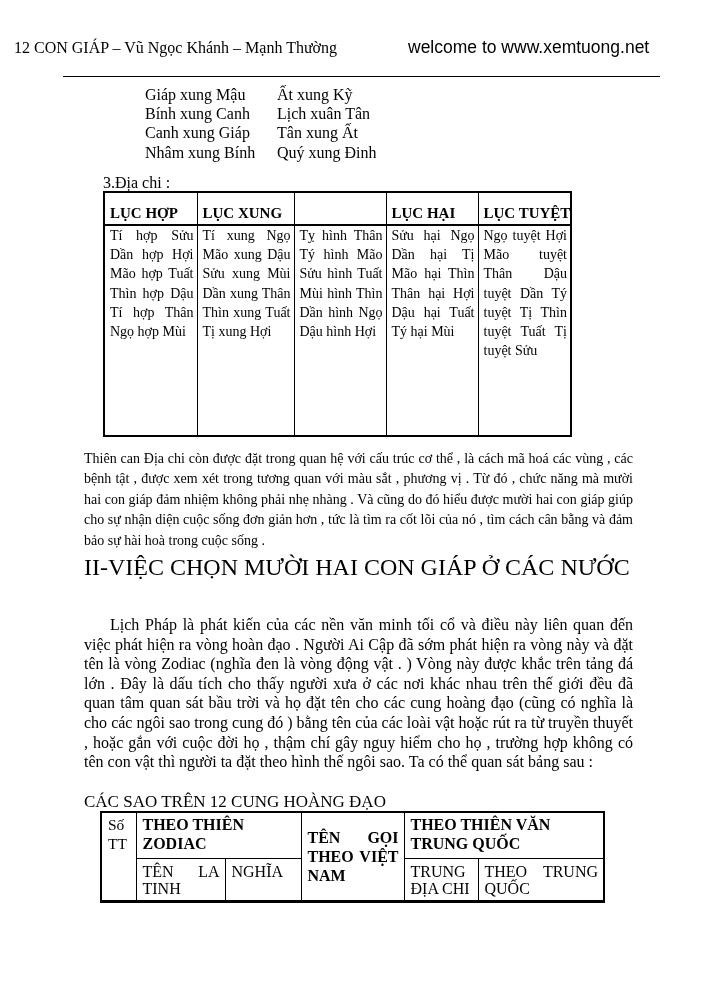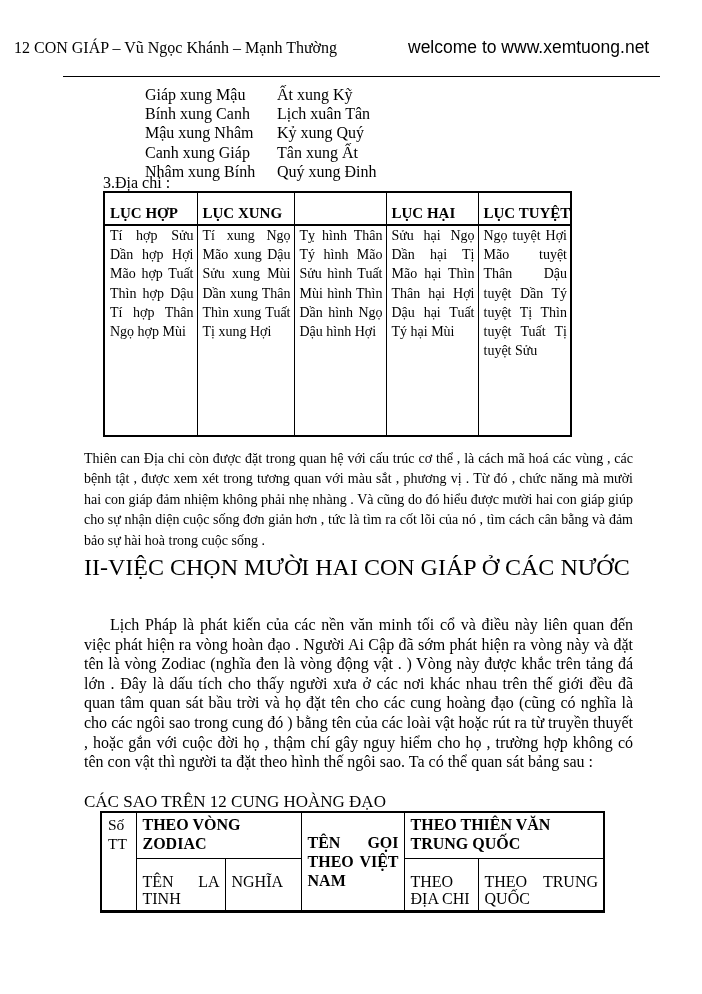--- a/index.html
+++ b/index.html
@@ -43,36 +43,35 @@
 
   .caption { left:84px; top:792px; font-size:17px; white-space:nowrap; }
 
   
   .t2 { left:100px; top:811px; width:503px; border-collapse:collapse; table-layout:fixed; }
   .t2 { border:2px solid #000; border-bottom:3px solid #000; }
   .t2 td { border:1.5px solid #000; padding:2px 5px 2px 6px; vertical-align:top; font-size:16px; line-height:19px; }
   .t2 .grp { font-weight:bold; height:46px; }
   .t2 .sott { font-size:15.5px; }
   .t2 .tengoi { font-weight:bold; vertical-align:middle; text-align:justify; }
-  .t2 .sub { height:35px; line-height:17.5px; padding-top:14px; text-align:justify; }
+  .t2 .sub { height:35px; line-height:17.5px; padding-top:4px; text-align:justify; }
 </style>
 </head>
 <body>
 
 <div class="page">
 
   <div class="abs hdr-title">12 CON GIÁP – Vũ Ngọc Khánh – Mạnh Thường</div>
   <div class="abs hdr-welcome">welcome to www.xemtuong.net</div>
   <div class="abs hdr-pagenum">18</div>
   <div class="abs hdr-rule"></div>
 
   <div class="abs canxung">
     <div class="cx-row"><span class="cx-l">Giáp xung Mậu</span><span class="cx-r">Ất xung Kỹ</span></div>
     <div class="cx-row"><span class="cx-l">Bính xung Canh</span><span class="cx-r">Lịch xuân Tân</span></div>
-    <div class="cx-row"><span class="cx-l">Mậu xung Nhâm</span><span class="cx-r">Kỷ xung Quý</span></div>
     <div class="cx-row"><span class="cx-l">Canh xung Giáp</span><span class="cx-r">Tân xung Ất</span></div>
     <div class="cx-row"><span class="cx-l">Nhâm xung Bính</span><span class="cx-r">Quý xung Đinh</span></div>
   </div>
 
   <div class="abs sec3">3.Địa chi :</div>
 
   <table class="abs t1">
     <colgroup>
       <col style="width:93px">
         <col style="width:97px">
@@ -111,26 +110,26 @@
       <col style="width:35px">
         <col style="width:89px">
         <col style="width:76px">
         <col style="width:103px">
         <col style="width:74px">
         <col style="width:126px">
     </colgroup>
     <tbody>
       <tr>
         <td rowspan="2" class="sott">Số TT</td>
-        <td colspan="2" class="grp">THEO VÒNG ZODIAC</td>
+        <td colspan="2" class="grp">THEO THIÊN ZODIAC</td>
         <td rowspan="2" class="tengoi">TÊN GỌI THEO VIỆT NAM</td>
         <td colspan="2" class="grp">THEO THIÊN VĂN TRUNG QUỐC</td>
       </tr>
       <tr>
         <td class="sub">TÊN LA TINH</td>
         <td class="sub">NGHĨA</td>
-        <td class="sub">THEO ĐỊA CHI</td>
+        <td class="sub">TRUNG ĐỊA CHI</td>
         <td class="sub">THEO TRUNG QUỐC</td>
       </tr>
     </tbody>
   </table>
 
 </div>
 
 </body></html>

